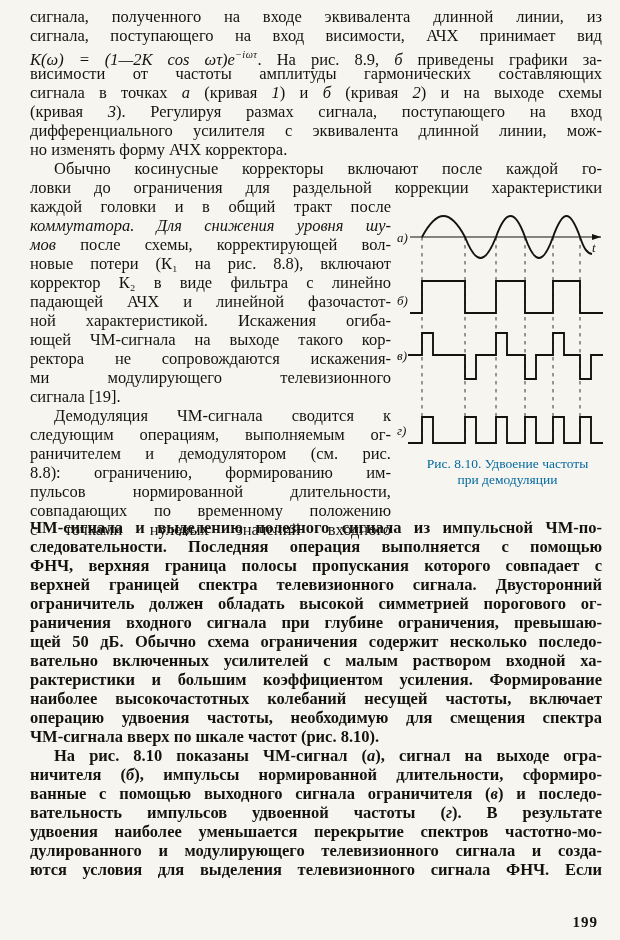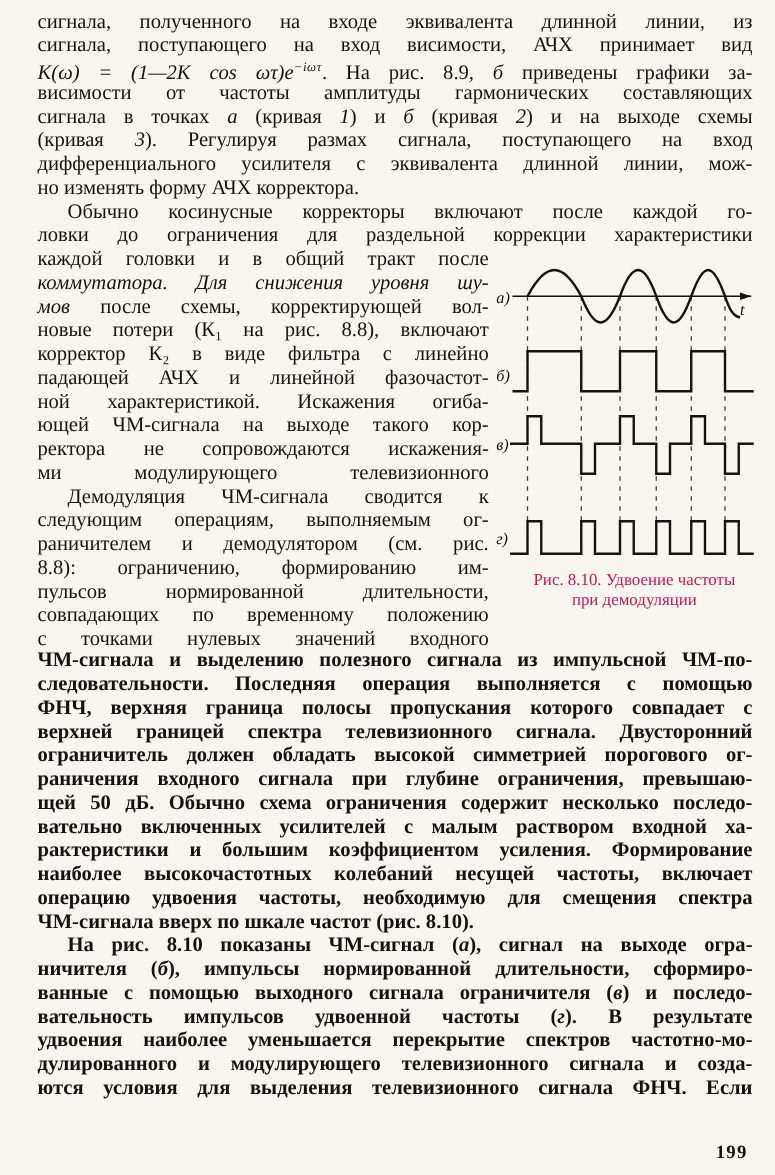--- a/index.html
+++ b/index.html
@@ -34,21 +34,21 @@
   .fig {
     position: absolute; left: 397px; top: 193px; width: 221px; margin: 0;
   }
   .fig svg { display: block; }
   .wave { fill: none; stroke: #15130f; stroke-width: 1.9; stroke-linejoin: miter; }
   .axis { fill: none; stroke: #15130f; stroke-width: 1.1; }
   .guide { stroke: #3a3831; stroke-width: 1; stroke-dasharray: 3.5,4.5; }
   .wlabel { font-family: "Liberation Serif", serif; font-style: italic; font-size: 13px; fill: #15130f; }
   .caption {
     margin-top: 5px; text-align: center;
-    font-size: 13.5px; line-height: 16px; color: #be185d;
+    font-size: 13.5px; line-height: 16px; color: #0369a1;
   }
   .pageno {
     position: absolute; right: 22px; top: 914px;
     font-size: 15px; font-weight: bold; letter-spacing: 1px;
   }
 </style>
 </head>
 <body>
 
 <div class="page">
@@ -70,20 +70,21 @@
       <div class="tline"><span>каждой головки и в общий тракт после</span></div>
       <div class="tline"><span class="it">коммутатора. </span><span class="it">Для снижения уровня шу-</span></div>
       <div class="tline"><span class="it">мов</span><span> после схемы, корректирующей вол-</span></div>
       <div class="tline"><span>новые потери (К₁ на рис. 8.8), включают</span></div>
       <div class="tline"><span>корректор К₂ в виде фильтра с линейно</span></div>
       <div class="tline"><span>падающей АЧХ и линейной фазочастот-</span></div>
       <div class="tline"><span>ной характеристикой. Искажения огиба-</span></div>
       <div class="tline"><span>ющей ЧМ-сигнала на выходе такого кор-</span></div>
       <div class="tline"><span>ректора не сопровождаются искажения-</span></div>
       <div class="tline"><span>ми модулирующего телевизионного</span></div>
+      <div class="tline last"><span>сигнала [19].</span></div>
       <div class="tline indent"><span>Демодуляция ЧМ-сигнала сводится к</span></div>
       <div class="tline"><span>следующим операциям, выполняемым ог-</span></div>
       <div class="tline"><span>раничителем и демодулятором (см. рис.</span></div>
       <div class="tline"><span>8.8): ограничению, формированию им-</span></div>
       <div class="tline"><span>пульсов нормированной длительности,</span></div>
       <div class="tline"><span>совпадающих по временному положению</span></div>
       <div class="tline"><span>с точками нулевых значений входного</span></div>
     </div>
 
   <figure class="fig">

